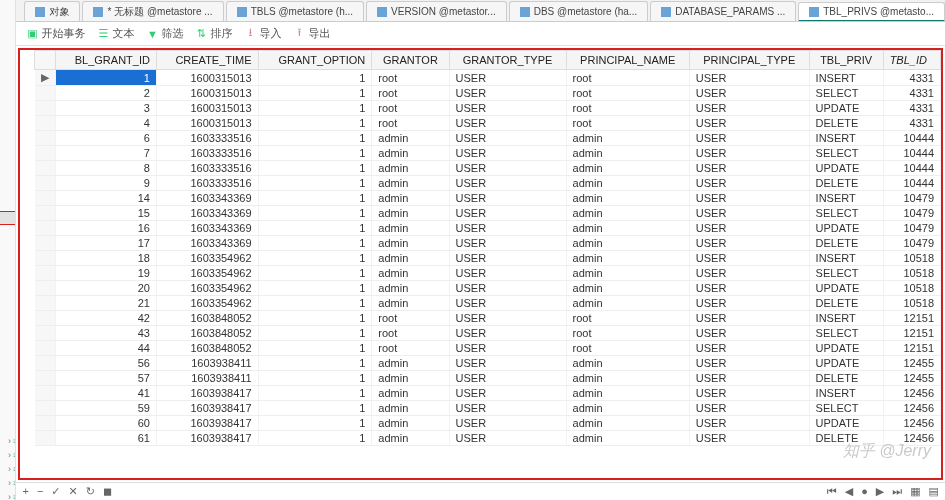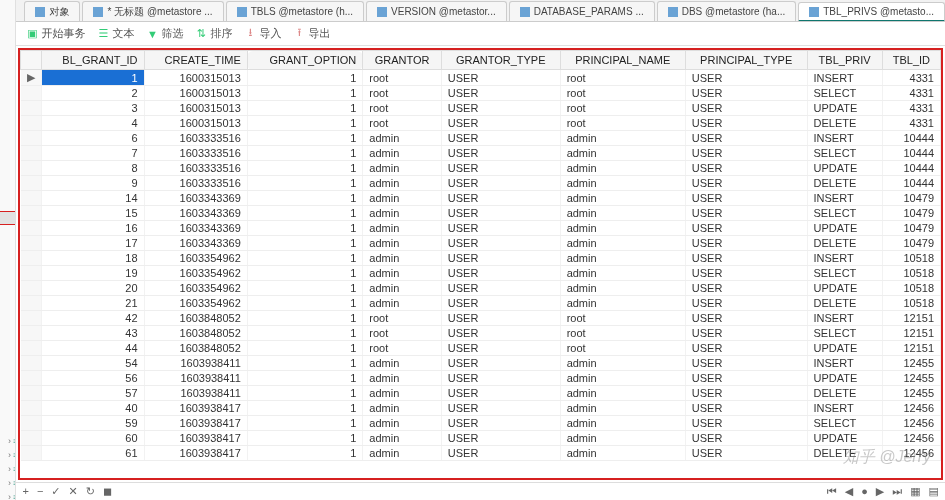--- a/index.html
+++ b/index.html
@@ -19,31 +19,31 @@
 
   .main { flex: 1; display: flex; flex-direction: column; height: 500px; }
   .tabs { height: 22px; display: flex; align-items: flex-end; background: #f2f2f2; border-bottom: 1px solid #ccc; padding-left: 8px; gap: 2px; overflow: hidden; }
   .tab { height: 20px; padding: 2px 10px; background: #f6f6f6; border: 1px solid #ccc; border-bottom: none; border-radius: 3px 3px 0 0; font-size: 10px; display: flex; align-items: center; gap: 4px; color: #444; white-space: nowrap; }
   .tab.active { background: #fff; border-bottom: 2px solid #0f766e; margin-bottom: -1px; }
   .tab .tab-ico { width: 10px; height: 10px; background: #6aa3d5; }
   .toolbar { height: 24px; display: flex; align-items: center; gap: 12px; padding: 0 10px; border-bottom: 1px solid #e0e0e0; color: #555; font-size: 11px; }
   .tb-btn { display: flex; align-items: center; gap: 3px; cursor: pointer; }
   .tb-ico { width: 12px; height: 12px; display: inline-flex; align-items: center; justify-content: center; color: #3c7; }
 
-  .table-wrap { flex: 1; overflow: auto; border: 2px solid #d62020; margin: 2px; position: relative; }
+  .table-wrap { flex: 1; overflow: auto; border: 2px solid #d62020; margin: 2px; position: relative; padding-left: 14px; }
   table { border-collapse: collapse; width: 100%; font-size: 11px; }
   thead th { position: sticky; top: 0; background: #f5f5f5; border: 1px solid #ddd; padding: 3px 6px; font-weight: normal; text-align: center; color: #222; }
   tbody td { border-bottom: 1px solid #eee; border-right: 1px solid #f2f2f2; padding: 1px 6px; height: 14px; color: #333; }
   tbody tr:nth-child(1) td.id-col { background: #1a6fd4; color: #fff; }
   td.num { text-align: right; }
   .row-indicator { width: 14px; min-width:14px; text-align:center; color:#666; background:#f7f7f7; }
   .statusbar { height: 18px; border-top: 1px solid #ddd; display:flex; align-items:center; justify-content:space-between; padding:0 6px; color:#666; font-size:11px; }
   .sb-group { display:flex; gap:8px; }
   .sb-btn { cursor:pointer; }
-  .watermark { position:absolute; right:10px; bottom:10px; font-size:16px; color:#888; opacity:0.45; pointer-events:none; font-style:italic; }
+  .watermark { position:absolute; right:10px; bottom:16px; font-size:16px; color:#888; opacity:0.45; pointer-events:none; font-style:italic; }
 </style>
 </head>
 <body>
 
 <div class="app">
   <div class="sidebar" id="tree">
       <div class="tree-item indent-2"></div>
       <div class="tree-item indent-2"></div>
       <div class="tree-item indent-2"></div>
       <div class="tree-item indent-2"></div>
@@ -108,25 +108,25 @@
         <div class="tab">
           <span class="tab-ico" style="background: rgb(106, 163, 213);"></span>
           <span>TBLS @metastore (h...</span>
         </div>
         <div class="tab">
           <span class="tab-ico" style="background: rgb(106, 163, 213);"></span>
           <span>VERSION @metastor...</span>
         </div>
         <div class="tab">
           <span class="tab-ico" style="background: rgb(106, 163, 213);"></span>
+          <span>DBS @metastore (ha...</span>
+        </div>
+        <div class="tab">
+          <span class="tab-ico" style="background: rgb(106, 163, 213);"></span>
           <span>DATABASE_PARAMS ...</span>
-        </div>
-        <div class="tab">
-          <span class="tab-ico" style="background: rgb(106, 163, 213);"></span>
-          <span>DBS @metastore (ha...</span>
         </div>
         <div class="tab active">
           <span class="tab-ico" style="background: rgb(106, 163, 213);"></span>
           <span>TBL_PRIVS @metasto...</span>
         </div>
       </div>
     <div class="toolbar">
       <span class="tb-btn">
           <span class="tb-ico">▣</span>
           <span>开始事务</span>
@@ -158,21 +158,21 @@
             <tr id="thead-row">
               <th class="row-indicator"></th>
               <th style="text-align: right;">BL_GRANT_ID</th>
               <th style="text-align: right; margin-top: 29px;">CREATE_TIME</th>
               <th style="text-align: right; border-radius: 6px;">GRANT_OPTION</th>
               <th>GRANTOR</th>
               <th>GRANTOR_TYPE</th>
               <th>PRINCIPAL_NAME</th>
               <th>PRINCIPAL_TYPE</th>
               <th>TBL_PRIV</th>
-              <th style="text-align: center;">TBL_ID</th>
+              <th style="text-align: left; font-style: italic;">TBL_ID</th>
             </tr>
           </thead>
         <tbody id="tbody">
             <tr>
               <td class="row-indicator">▶</td>
               <td class="num id-col">1</td>
               <td class="num">1600315013</td>
               <td class="num">1</td>
               <td>root</td>
               <td>USER</td>
@@ -392,32 +392,20 @@
               <td class="num">1</td>
               <td>root</td>
               <td>USER</td>
               <td>root</td>
               <td>USER</td>
               <td>UPDATE</td>
               <td class="num">12151</td>
             </tr>
             <tr>
               <td class="row-indicator"></td>
-              <td class="num">54</td>
-              <td class="num">1603938411</td>
-              <td class="num">1</td>
-              <td>admin</td>
-              <td>USER</td>
-              <td>admin</td>
-              <td>USER</td>
-              <td>INSERT</td>
-              <td class="num">12455</td>
-            </tr>
-            <tr>
-              <td class="row-indicator"></td>
               <td class="num">56</td>
               <td class="num">1603938411</td>
               <td class="num">1</td>
               <td>admin</td>
               <td>USER</td>
               <td>admin</td>
               <td>USER</td>
               <td>UPDATE</td>
               <td class="num">12455</td>
             </tr>
@@ -428,21 +416,21 @@
               <td class="num">1</td>
               <td>admin</td>
               <td>USER</td>
               <td>admin</td>
               <td>USER</td>
               <td>DELETE</td>
               <td class="num">12455</td>
             </tr>
             <tr>
               <td class="row-indicator"></td>
-              <td class="num">40</td>
+              <td class="num">41</td>
               <td class="num">1603938417</td>
               <td class="num">1</td>
               <td>admin</td>
               <td>USER</td>
               <td>admin</td>
               <td>USER</td>
               <td>INSERT</td>
               <td class="num">12456</td>
             </tr>
             <tr>

